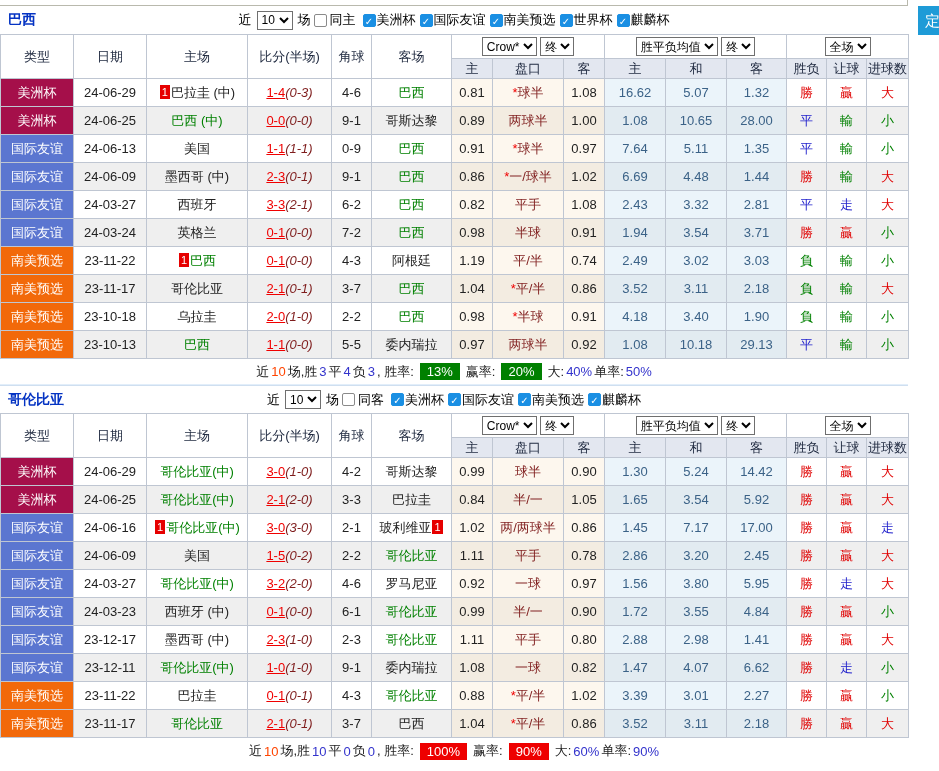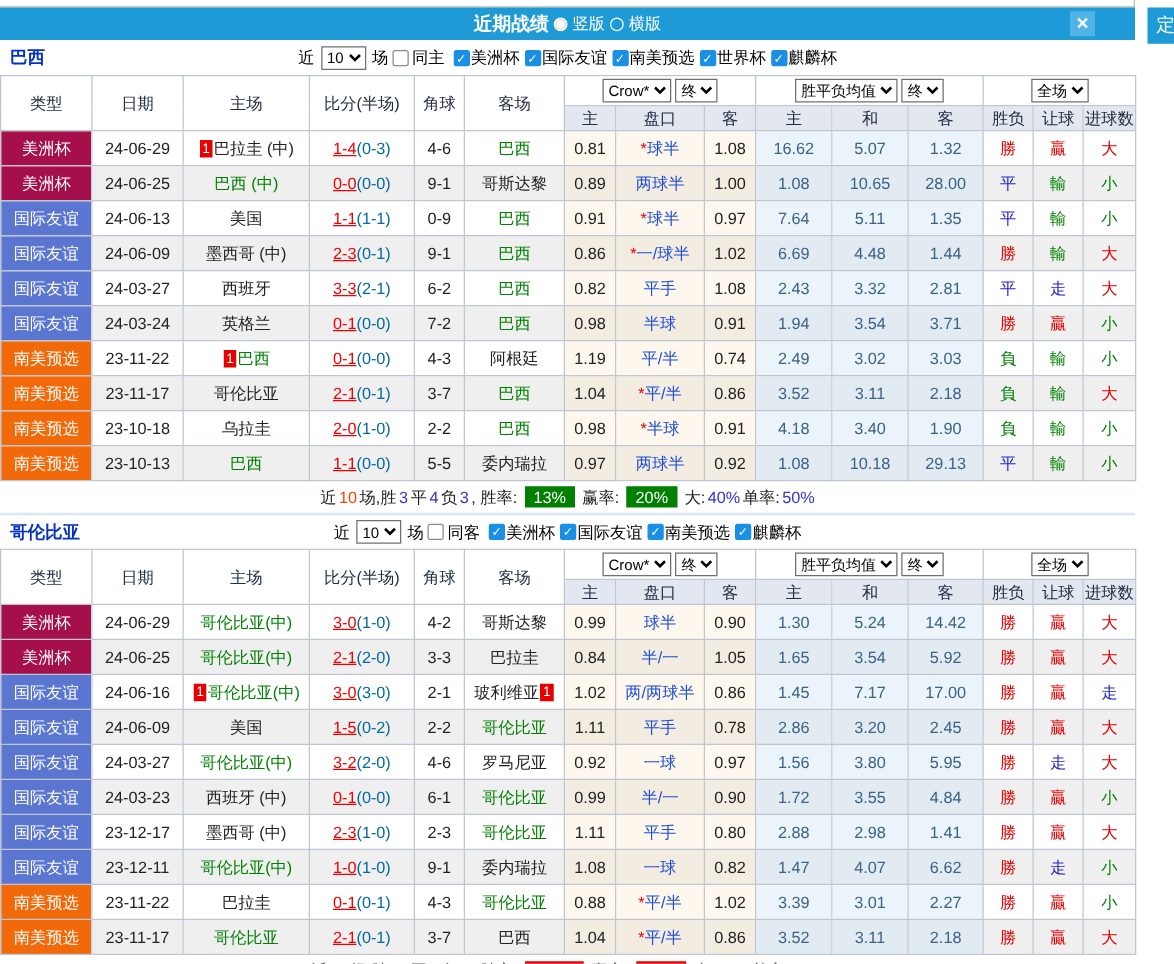--- a/index.html
+++ b/index.html
@@ -41,53 +41,43 @@
   tbody tr.even td { background: #efefef; }
   td.tbadge { color: #fff; font-size: 13px; }
   td.hcap { background: #fdf7ee; }
   tr.even td.hcap { background: #f3ece1; }
   td.euro { background: #ebf4fa; color: #3b6287; }
   tr.even td.euro { background: #e2ebf1; }
   .team-green { color: #008000; }
   .mark1 { display: inline-block; background: #e60000; color: #fff; font-size: 11px;
     line-height: 14px; padding: 0 2px; margin: 0 1px; vertical-align: 1px; }
   .sf { color: #f00000; text-decoration: underline; }
-  .sh { color: #0369a1; }
+  .sh { color: #7f1d1d; font-style: italic; }
   .star { color: #f00000; }
-  .hline { color: #1d4ed8; }
+  .hline { color: #7f1d1d; }
   .r-red { color: #e00000; }
   .r-blue { color: #2222cc; }
   .r-green { color: #008000; }
   
   .summary { height: 26px; display: flex; align-items: center; justify-content: center; font-size: 13px; }
   .section1 .summary { border-bottom: 1px solid #e2eefa; }
   .seg { margin: 0 1px; }
   .seg.red { color: #ff4400; }
   .seg.blue { color: #3333cc; }
   .seg.bg { background: #008000; color: #fff; padding: 1px 7px; margin: 0 5px; }
   .seg.br { background: #ee0000; color: #fff; padding: 1px 7px; margin: 0 5px; }
 </style>
 </head>
 <body>
 
 <div class="top-strip"></div>
 <div class="side-tab">定</div>
 
 <div class="panel">
 
-  <div class="titlebar">
-    <div class="titlebar-center">
-      <span class="tb-title">近期战绩</span>
-      <span class="radio sel"></span>
-      <span class="radio-label">竖版</span>
-      <span class="radio"></span>
-      <span class="radio-label">横版</span>
-    </div>
-    <button class="close-btn">✕</button>
-  </div>
 
   <div class="section section1">
     <div class="section-bar">
       <span class="team-title">巴西</span>
       <div class="filters">
         <span>近</span>
         <select><option>10</option></select>
         <span>场</span>
         <span class="cb empty"></span>
         <span>同主</span>

